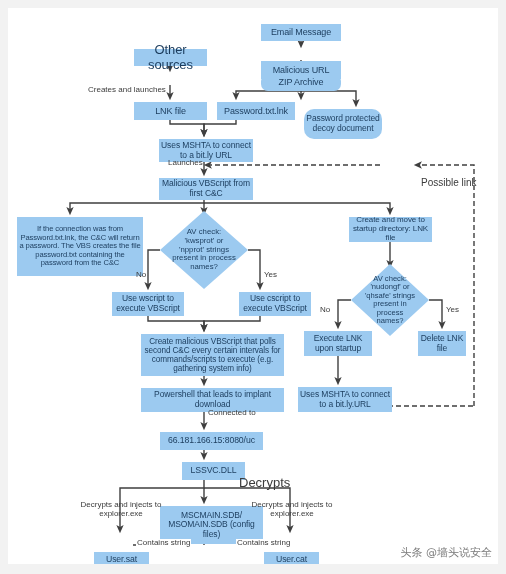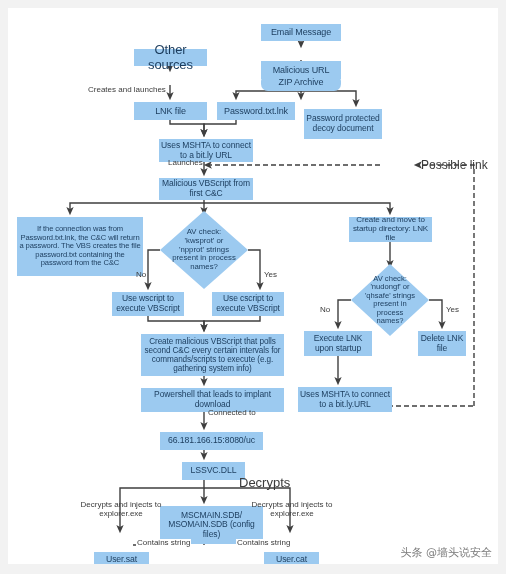--- a/index.html
+++ b/index.html
@@ -159,21 +159,21 @@
     </div>
 
     <div class="node" style="left:126px;top:88px;width:73px;height:18px;font-size:9px;">
       <span>LNK file</span>
     </div>
 
     <div class="node" style="left:209px;top:88px;width:78px;height:18px;font-size:9px;">
       <span>Password.txt.lnk</span>
     </div>
 
-    <div class="node" style="left:296px;top:95px;width:78px;height:30px;font-size:8.5px;">
+    <div class="node" style="left:296px;top:95px;width:78px;height:30px;font-size:8.5px;border-radius:10px;">
       <span>Password protected decoy document</span>
     </div>
 
     <div class="node" style="left:151px;top:125px;width:94px;height:23px;font-size:8.5px;">
       <span>Uses MSHTA to connect to a bit.ly URL</span>
     </div>
 
     <div class="node" style="left:151px;top:164px;width:94px;height:22px;font-size:8.5px;">
       <span>Malicious VBScript from first C&amp;C</span>
     </div>
@@ -188,21 +188,21 @@
     </div>
 
     <div class="node" style="left:341px;top:203px;width:83px;height:25px;font-size:8px;">
       <span>Create and move to startup directory: LNK file</span>
     </div>
 
     <div class="node" style="left:104px;top:278px;width:72px;height:24px;font-size:8.5px;">
       <span>Use wscript to execute VBScript</span>
     </div>
 
-    <div class="node" style="left:204px;top:278px;width:72px;height:24px;font-size:8.5px;">
+    <div class="node" style="left:231px;top:278px;width:72px;height:24px;font-size:8.5px;">
       <span>Use cscript to execute VBScript</span>
     </div>
 
     <div class="diamond" style="left:343px;top:256px;width:78px;height:72px;font-size:7.6px;">
       <span class="dshape"></span>
       <span class="dtext">AV check: 'nudongf' or 'qhsafe' strings present in process names?</span>
     </div>
 
     <div class="node" style="left:296px;top:317px;width:68px;height:25px;font-size:8.5px;">
       <span>Execute LNK upon startup</span>
@@ -241,21 +241,21 @@
     </div>
 
     <div class="node" style="left:256px;top:538px;width:55px;height:16px;font-size:8.7px;">
       <span>User.cat</span>
     </div>
 
     <div class="elabel" style="left:80px;top:78px;font-size:8px;">Creates and launches</div>
 
     <div class="elabel" style="left:160px;top:151px;font-size:8px;">Launches</div>
 
-    <div class="elabel" style="left:413px;top:151px;font-size:12px;">Possible link</div>
+    <div class="elabel" style="left:413px;top:169px;font-size:10px;">Possible link</div>
 
     <div class="elabel" style="left:128px;top:263px;font-size:8px;">No</div>
 
     <div class="elabel" style="left:256px;top:263px;font-size:8px;">Yes</div>
 
     <div class="elabel" style="left:312px;top:298px;font-size:8px;">No</div>
 
     <div class="elabel" style="left:438px;top:298px;font-size:8px;">Yes</div>
 
     <div class="elabel" style="left:200px;top:401px;font-size:8px;">Connected to</div>

